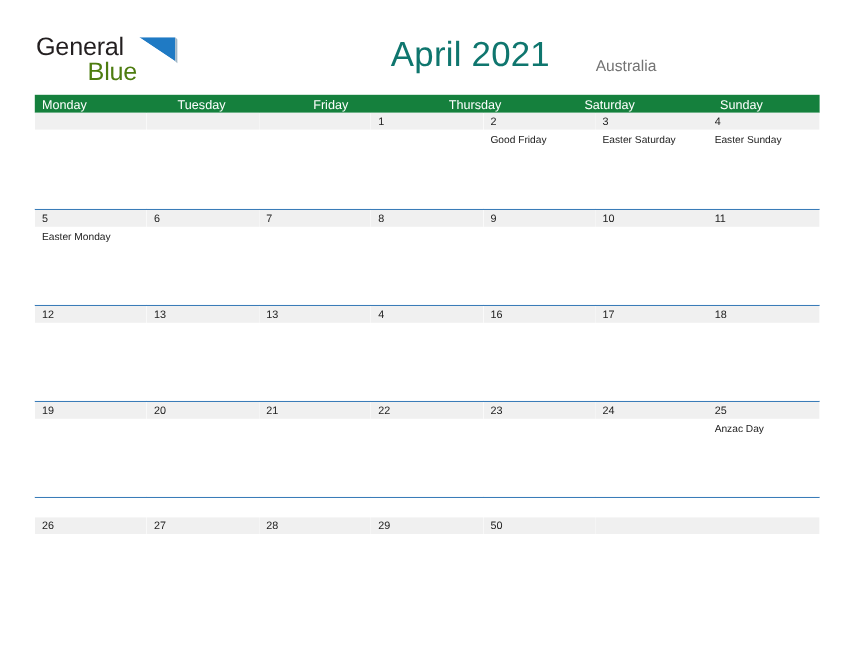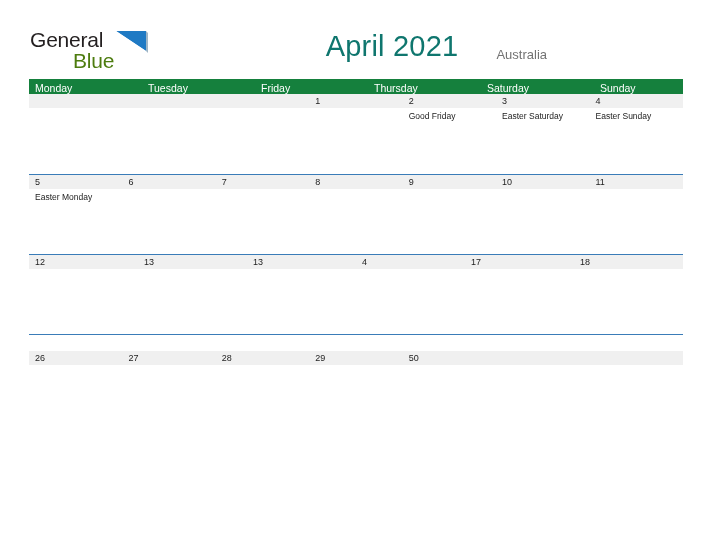--- a/index.html
+++ b/index.html
@@ -243,26 +243,53 @@
         <div class="day">
           <span class="datenum">13</span>
         </div>
         <div class="day">
           <span class="datenum">13</span>
         </div>
         <div class="day">
           <span class="datenum">4</span>
         </div>
         <div class="day">
+          <span class="datenum">16</span>
+        </div>
+        <div class="day">
           <span class="datenum">17</span>
         </div>
         <div class="day">
           <span class="datenum">18</span>
         </div>
       </div>
+      <div class="week">
+        <div class="day">
+          <span class="datenum">19</span>
+        </div>
+        <div class="day">
+          <span class="datenum">20</span>
+        </div>
+        <div class="day">
+          <span class="datenum">21</span>
+        </div>
+        <div class="day">
+          <span class="datenum">22</span>
+        </div>
+        <div class="day">
+          <span class="datenum">23</span>
+        </div>
+        <div class="day">
+          <span class="datenum">24</span>
+        </div>
+        <div class="day">
+          <span class="datenum">25</span>
+          <span class="event">Anzac Day</span>
+        </div>
+      </div>
       <div class="week last">
         <div class="day">
           <span class="datenum">26</span>
         </div>
         <div class="day">
           <span class="datenum">27</span>
         </div>
         <div class="day">
           <span class="datenum">28</span>
         </div>

